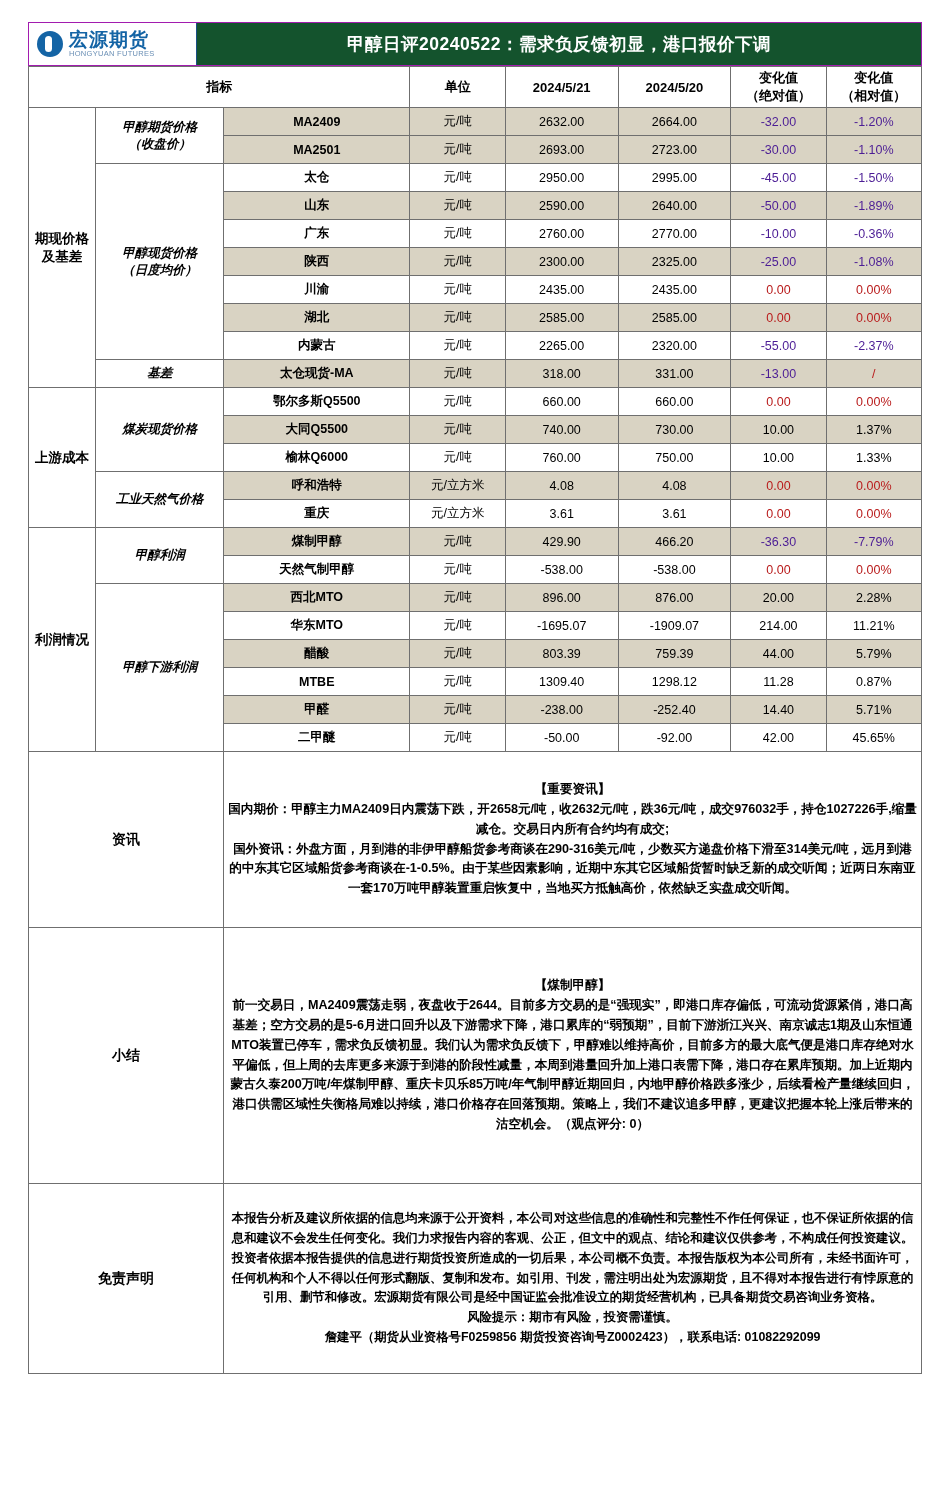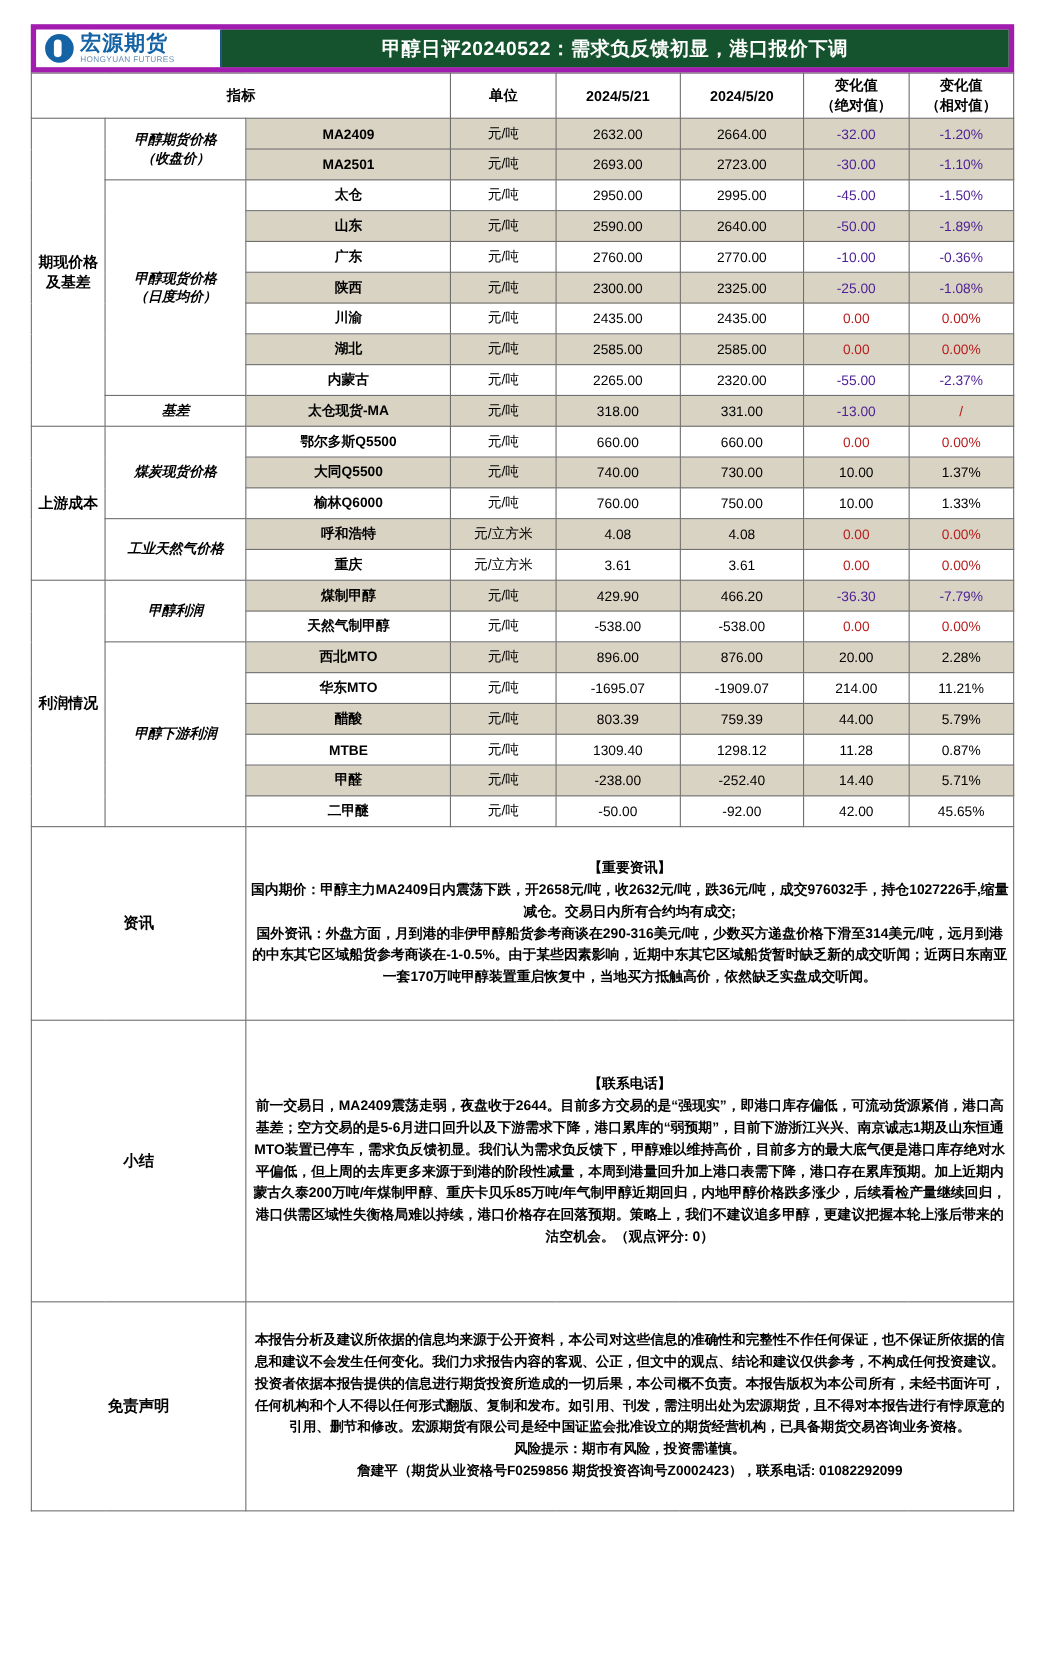--- a/index.html
+++ b/index.html
@@ -19,21 +19,21 @@
     height: 1508px;
     position: relative;
     box-sizing: border-box;
     padding: 22px 28px 0 28px;
   }
   
   .header {
     display: flex;
     align-items: stretch;
     height: 44px;
-    border: 5px solid #a21caf;
+    border: 1px solid #a21caf;
     box-sizing: border-box;
   }
   .logo-box {
     width: 168px;
     background: #ffffff;
     display: flex;
     align-items: center;
     padding-left: 8px;
     box-sizing: border-box;
     border-right: 1px solid #1a4f87;
@@ -411,21 +411,21 @@
         <td colspan="6" class="txtbody">
           <p class="h">【重要资讯】</p>
           <p class="p">国内期价：甲醇主力MA2409日内震荡下跌，开2658元/吨，收2632元/吨，跌36元/吨，成交976032手，持仓1027226手,缩量减仓。交易日内所有合约均有成交;</p>
           <p class="p">国外资讯：外盘方面，月到港的非伊甲醇船货参考商谈在290-316美元/吨，少数买方递盘价格下滑至314美元/吨，远月到港的中东其它区域船货参考商谈在-1-0.5%。由于某些因素影响，近期中东其它区域船货暂时缺乏新的成交听闻；近两日东南亚一套170万吨甲醇装置重启恢复中，当地买方抵触高价，依然缺乏实盘成交听闻。</p>
         </td>
       </tr>
 
       <tr>
         <td colspan="2" class="txtlabel" style="height:256px;">小结</td>
         <td colspan="6" class="txtbody">
-          <p class="h">【联系电话】</p>
+          <p class="h">【煤制甲醇】</p>
           <p class="p">前一交易日，MA2409震荡走弱，夜盘收于2644。目前多方交易的是“强现实”，即港口库存偏低，可流动货源紧俏，港口高基差；空方交易的是5-6月进口回升以及下游需求下降，港口累库的“弱预期”，目前下游浙江兴兴、南京诚志1期及山东恒通MTO装置已停车，需求负反馈初显。我们认为需求负反馈下，甲醇难以维持高价，目前多方的最大底气便是港口库存绝对水平偏低，但上周的去库更多来源于到港的阶段性减量，本周到港量回升加上港口表需下降，港口存在累库预期。加上近期内蒙古久泰200万吨/年煤制甲醇、重庆卡贝乐85万吨/年气制甲醇近期回归，内地甲醇价格跌多涨少，后续看检产量继续回归，港口供需区域性失衡格局难以持续，港口价格存在回落预期。策略上，我们不建议追多甲醇，更建议把握本轮上涨后带来的沽空机会。（观点评分: 0）</p>
         </td>
       </tr>
 
       <tr>
         <td colspan="2" class="txtlabel" style="height:190px;text-align:center;">免责声明</td>
         <td colspan="6" class="disc">
           <p>本报告分析及建议所依据的信息均来源于公开资料，本公司对这些信息的准确性和完整性不作任何保证，也不保证所依据的信息和建议不会发生任何变化。我们力求报告内容的客观、公正，但文中的观点、结论和建议仅供参考，不构成任何投资建议。投资者依据本报告提供的信息进行期货投资所造成的一切后果，本公司概不负责。本报告版权为本公司所有，未经书面许可，任何机构和个人不得以任何形式翻版、复制和发布。如引用、刊发，需注明出处为宏源期货，且不得对本报告进行有悖原意的引用、删节和修改。宏源期货有限公司是经中国证监会批准设立的期货经营机构，已具备期货交易咨询业务资格。</p>
           <p>风险提示：期市有风险，投资需谨慎。</p>
           <p>詹建平（期货从业资格号F0259856 期货投资咨询号Z0002423），联系电话: 01082292099</p>

